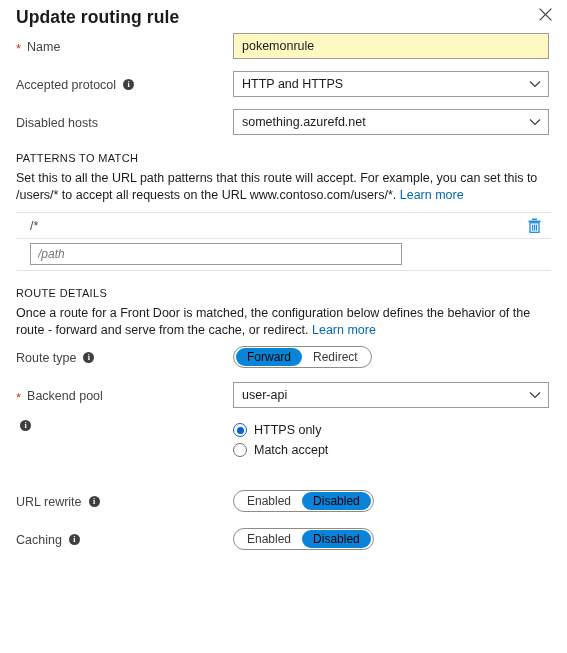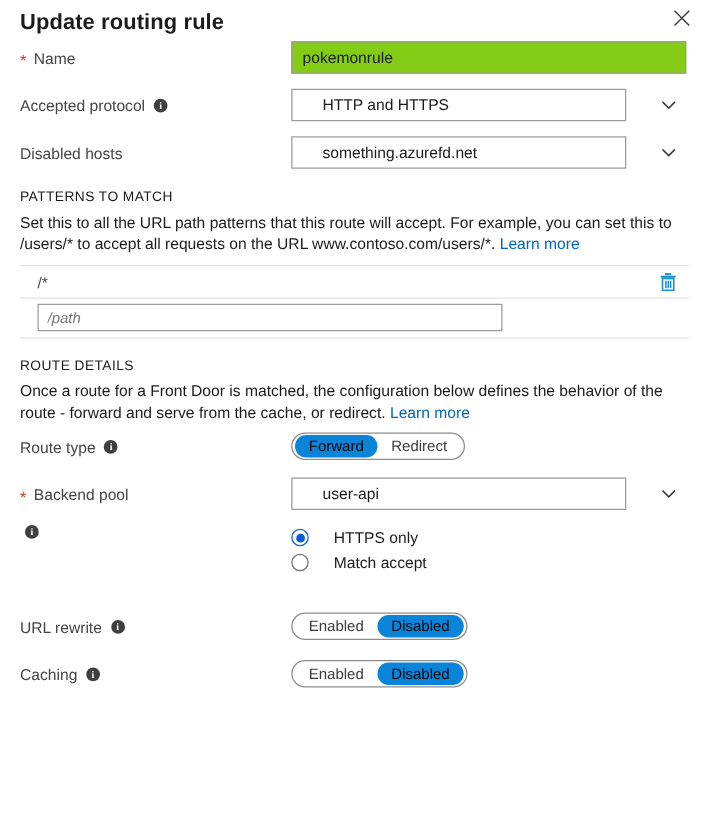--- a/index.html
+++ b/index.html
@@ -98,40 +98,40 @@
     cursor:pointer;
     flex:0 0 auto;
   }
 
   .ctl{ flex:1 1 auto; }
 
   .txtbox{
     width:316px;
     height:26px;
     border:1px solid #9a9a9a;
-    background:#84cc16;
+    background:#fef9c3;
     font-family:"Liberation Sans", sans-serif;
     font-size:12.5px;
     color:#1b1b1b;
     padding:0 8px;
     outline:none;
   }
   .selwrap{
     position:relative;
     width:316px;
     height:26px;
   }
   .selbox{
-    width:268px;
+    width:316px;
     height:26px;
     border:1px solid #9a9a9a;
     background:#fff;
     display:flex;
     align-items:center;
-    padding:0 24px;
+    padding:0 8px;
     font-size:12.5px;
     color:#1b1b1b;
     cursor:pointer;
   }
   .chev{
     position:absolute;
     right:8px; top:0;
     height:26px;
     display:flex;align-items:center;
     pointer-events:none;
@@ -212,21 +212,21 @@
     font-weight:400;
   }
 
   
   .radios{ padding-top:1px; }
   .radio-item{
     display:flex;
     align-items:center;
     height:20px;
     cursor:pointer;
-    gap:20px;
+    gap:7px;
   }
   .radio-dot{
     width:14px;height:14px;
     border-radius:50%;
     border:1px solid #6e6e6e;
     background:#fff;
     display:flex;align-items:center;justify-content:center;
     flex:0 0 auto;
   }
   .radio-item.sel .radio-dot{ border-color:#0a5fd6; border-width:1px; }

